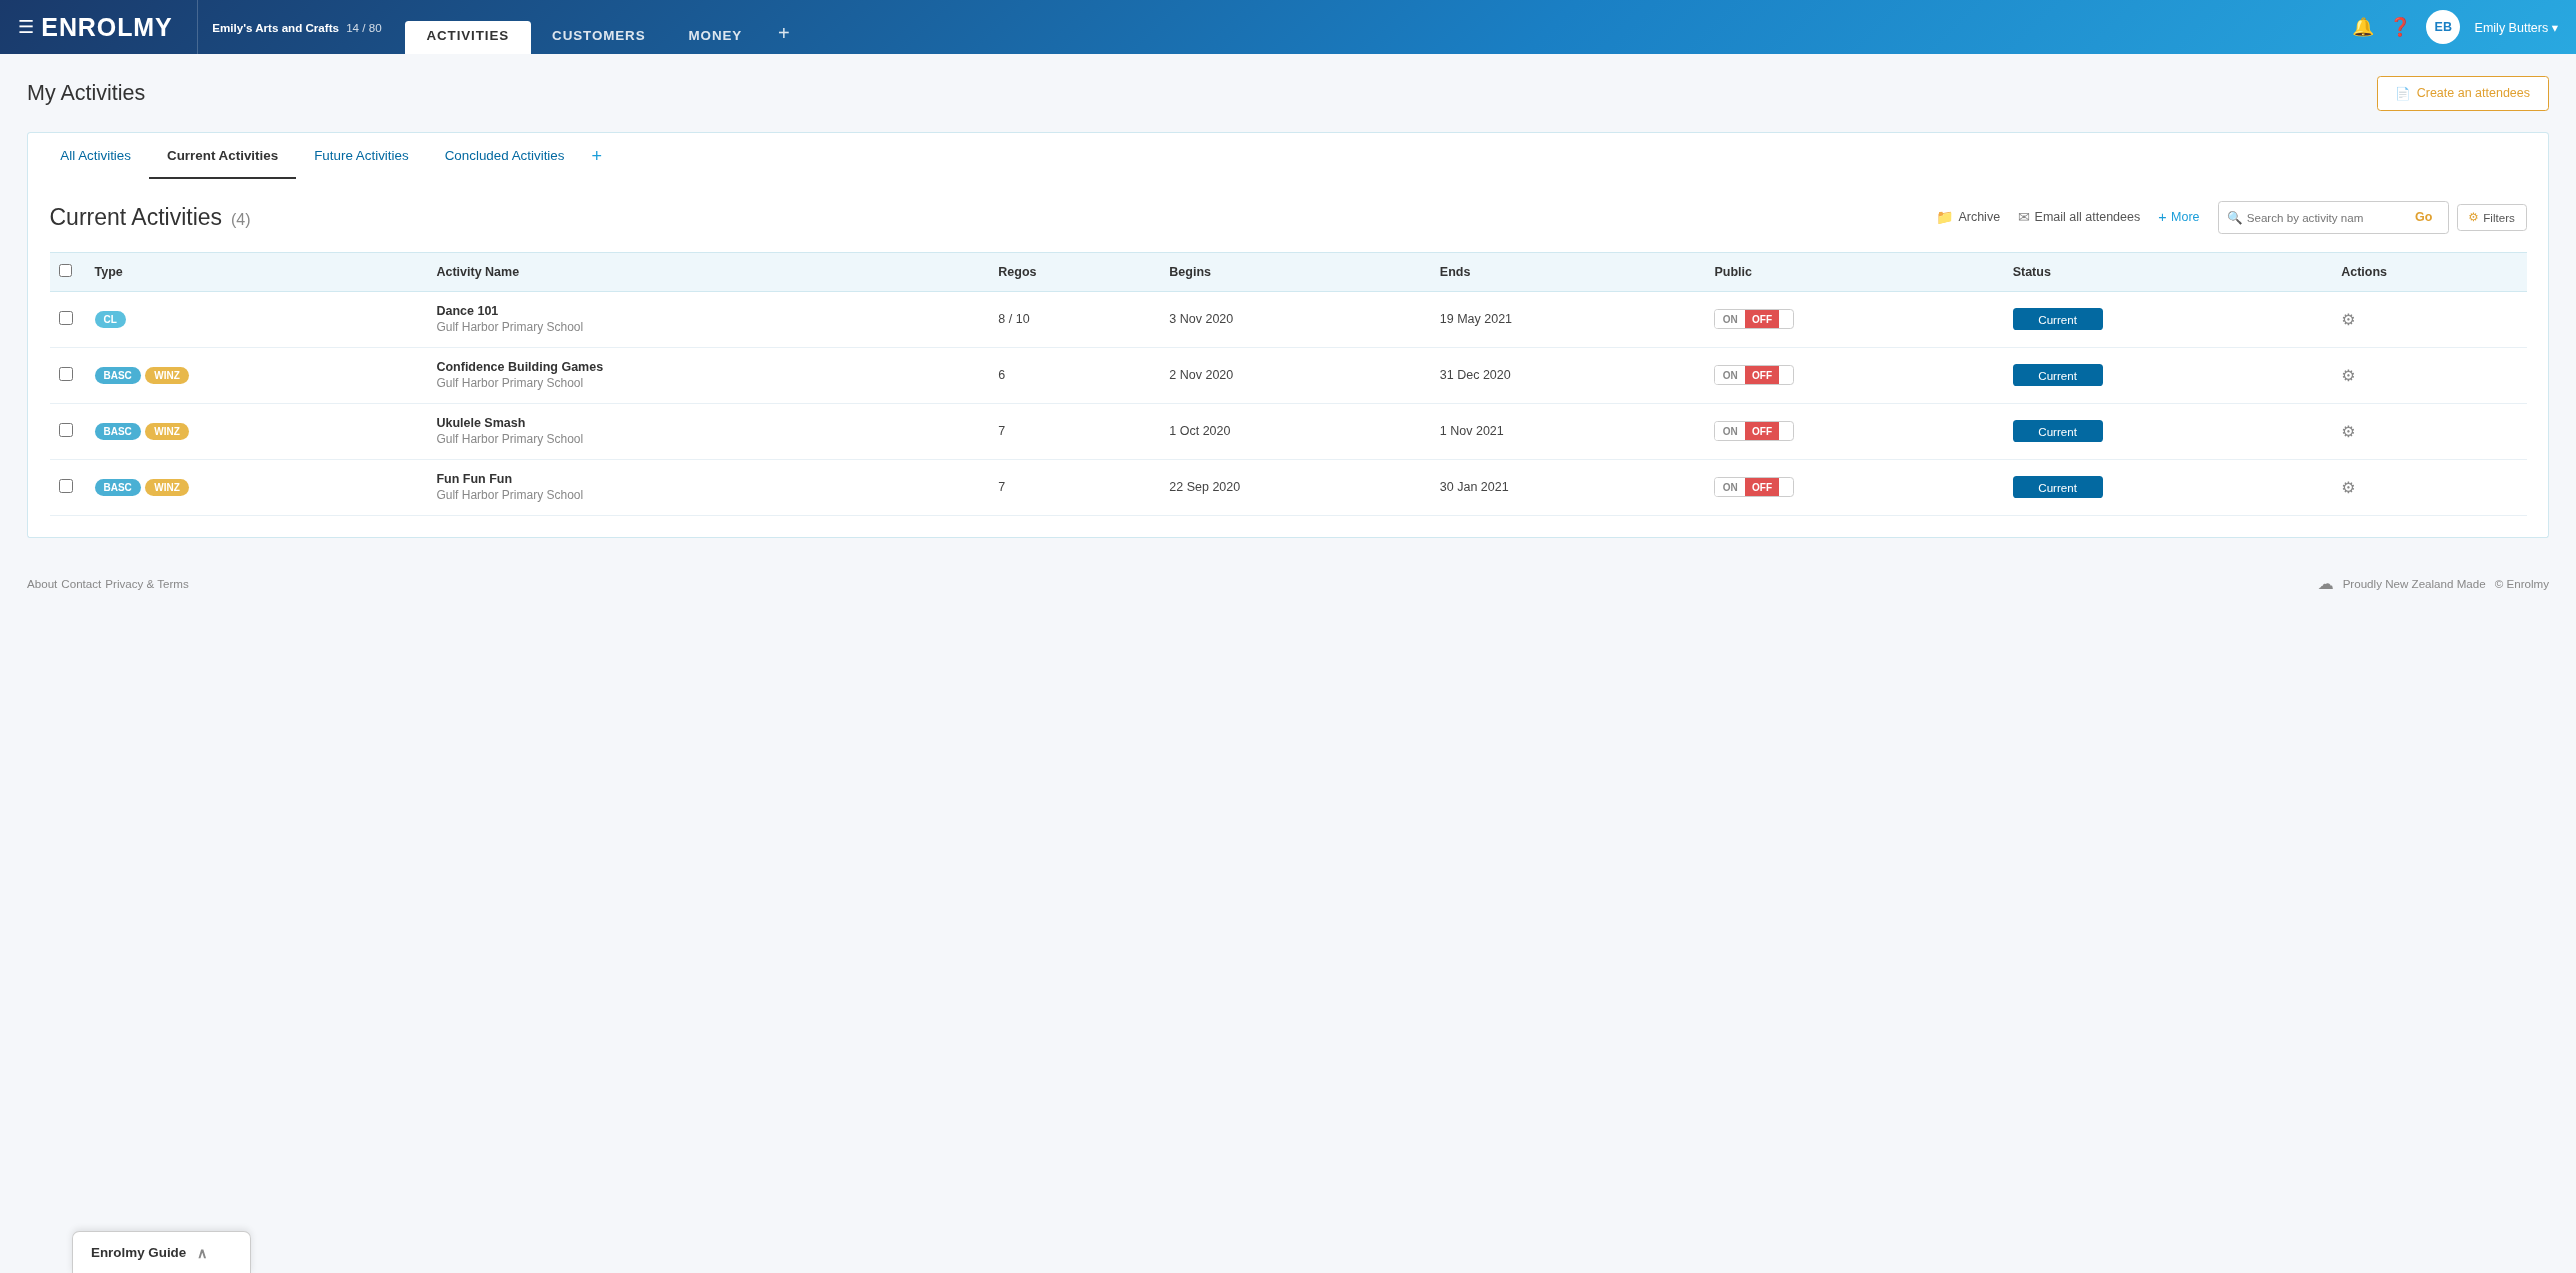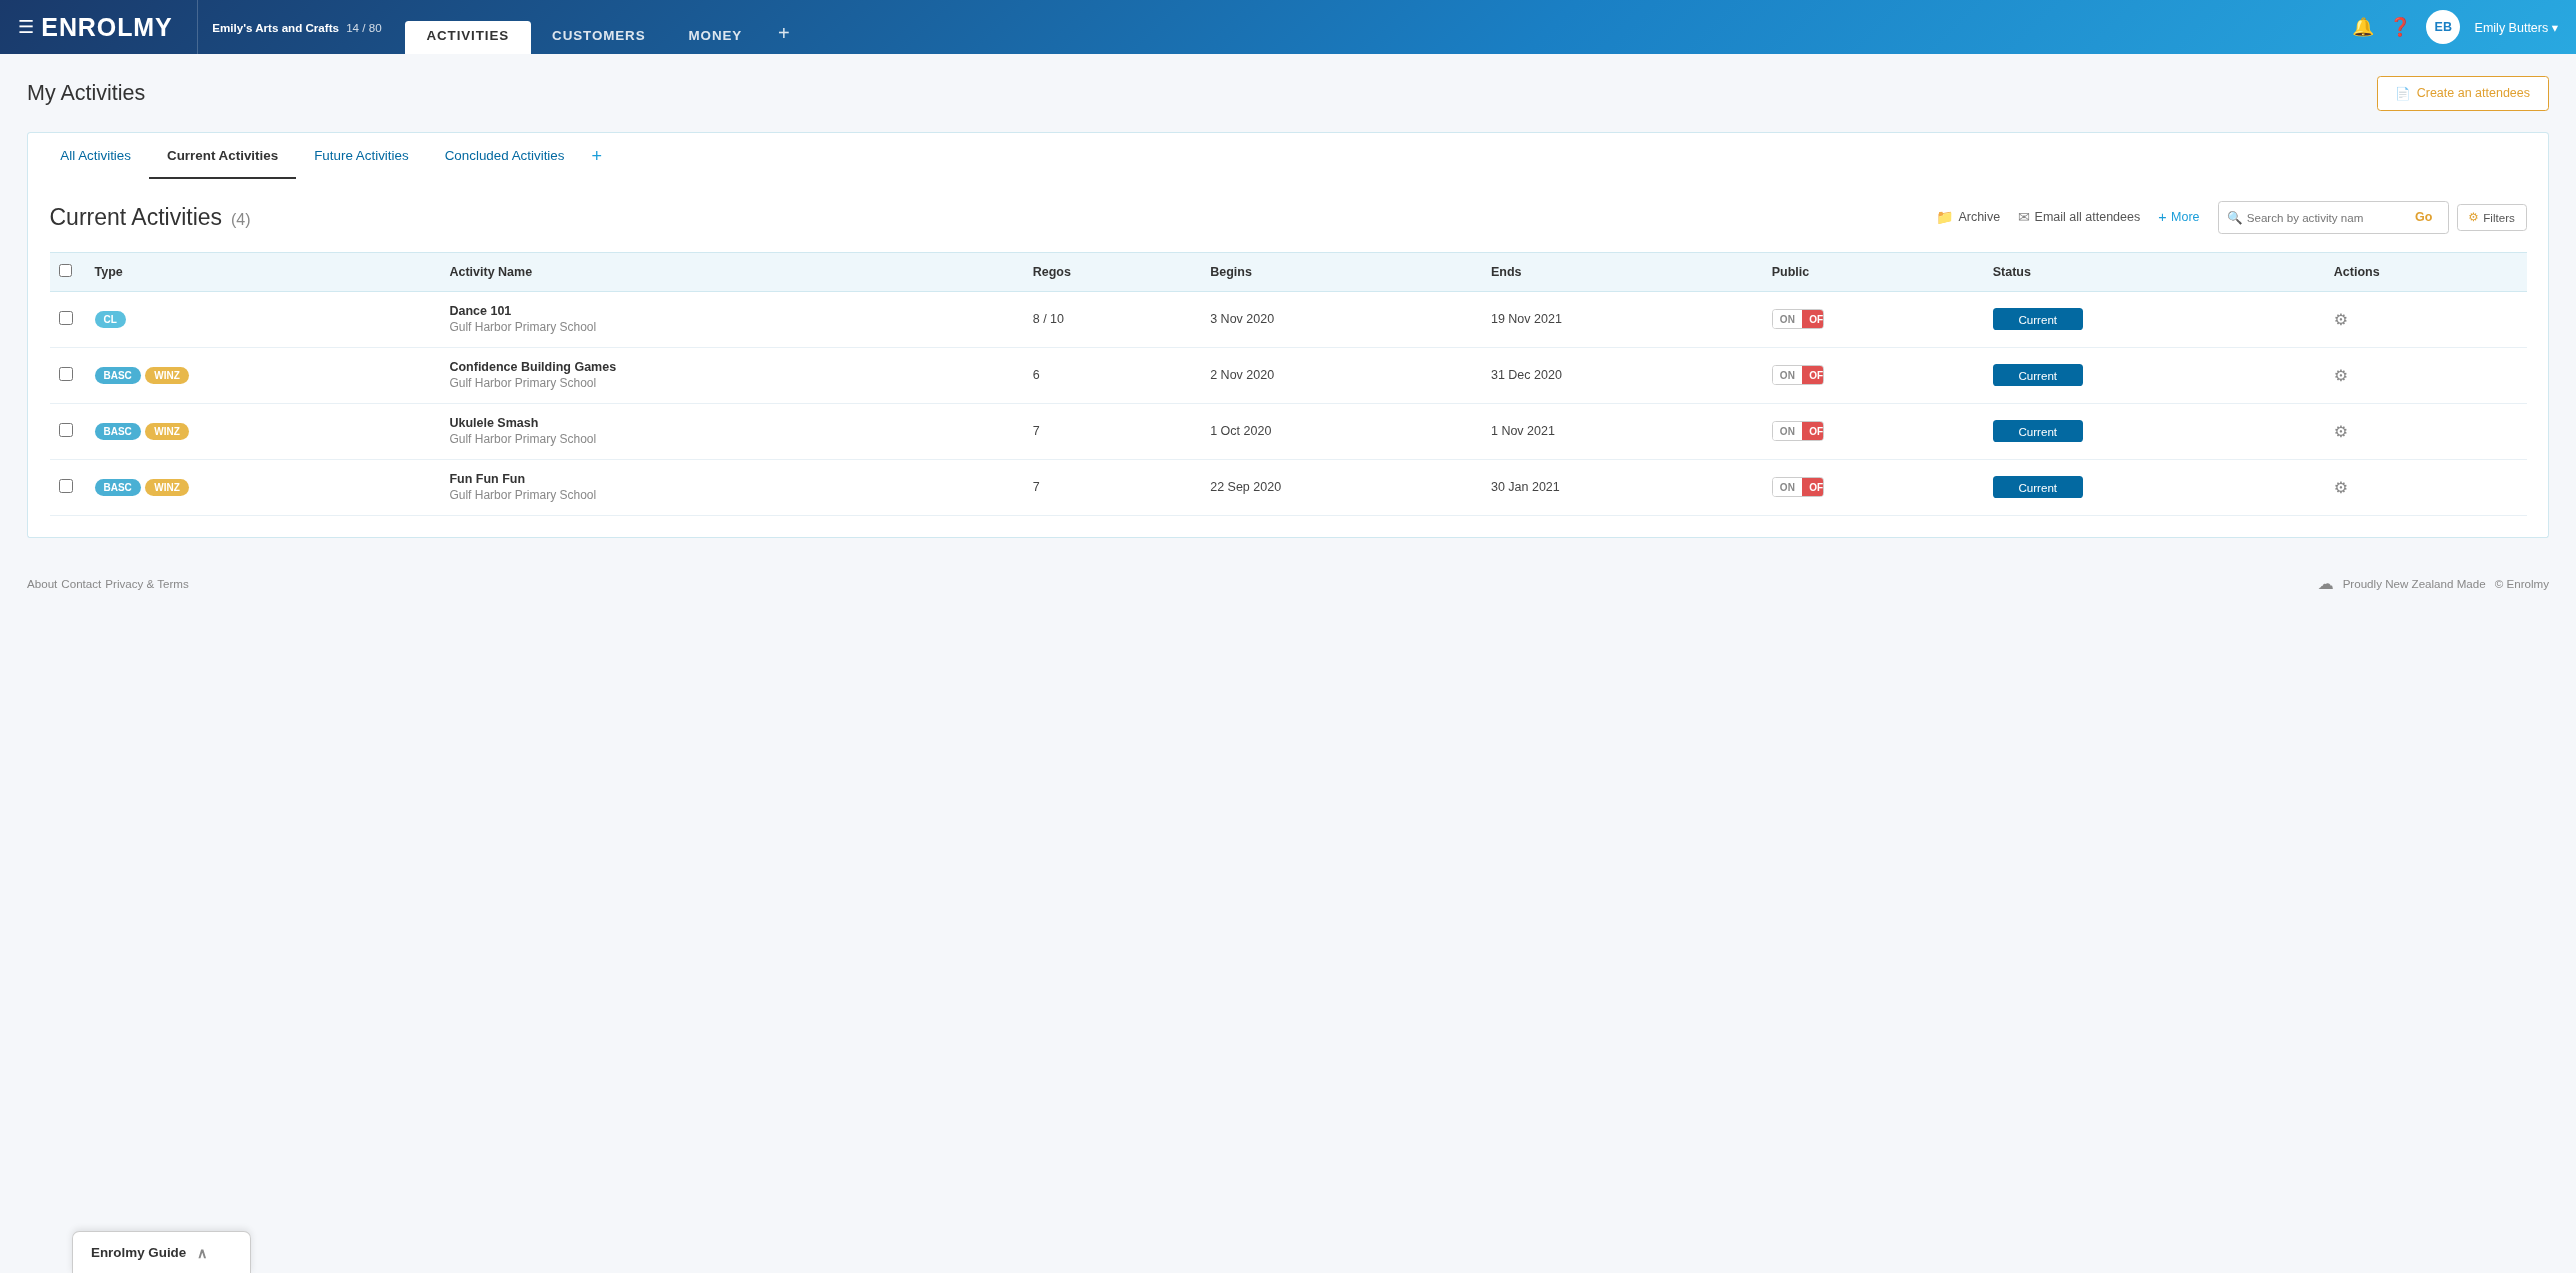--- a/index.html
+++ b/index.html
@@ -290,21 +290,21 @@
     .activity-venue { color: #888; font-size: 12px; margin-top: 2px; }
 
     .regos { font-size: 12.5px; color: #444; }
 
     .public-toggle {
       display: flex;
       align-items: center;
       border: 0.9px solid #ccc;
       border-radius: 3.6px;
       overflow: hidden;
-      width: 52px;
+      width: 80px;
     }
     .toggle-on {
       padding: 3.6px 7.2px;
       background: white;
       color: #888;
       font-size: 10px;
       font-weight: 700;
     }
     .toggle-off {
       padding: 3.6px 7.2px;
@@ -481,21 +481,21 @@
         <div class="type-badges">
                   <span class="badge badge-cl">CL</span>
                 </div>
       </td>
       <td>
         <div class="activity-name">Dance 101</div>
         <div class="activity-venue">Gulf Harbor Primary School</div>
       </td>
       <td class="regos">8 / 10</td>
       <td>3 Nov 2020</td>
-      <td>19 Nov 2021</td>
+      <td>19 May 2021</td>
       <td>
         <div class="public-toggle">
           <span class="toggle-on">ON</span>
           <span class="toggle-off">OFF</span>
         </div>
       </td>
       <td>
         <span class="status-badge">Current</span>
       </td>
       <td>

